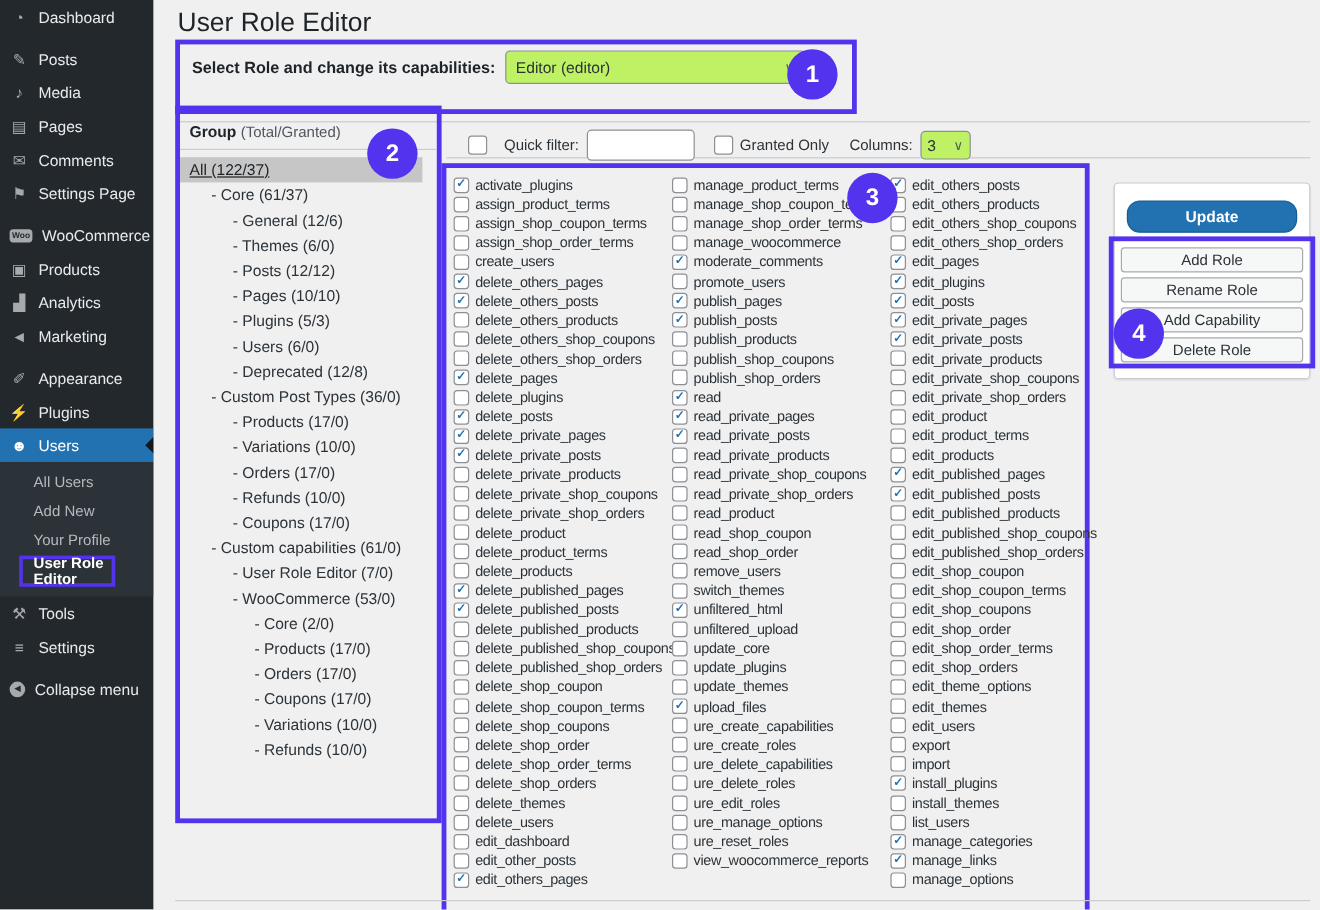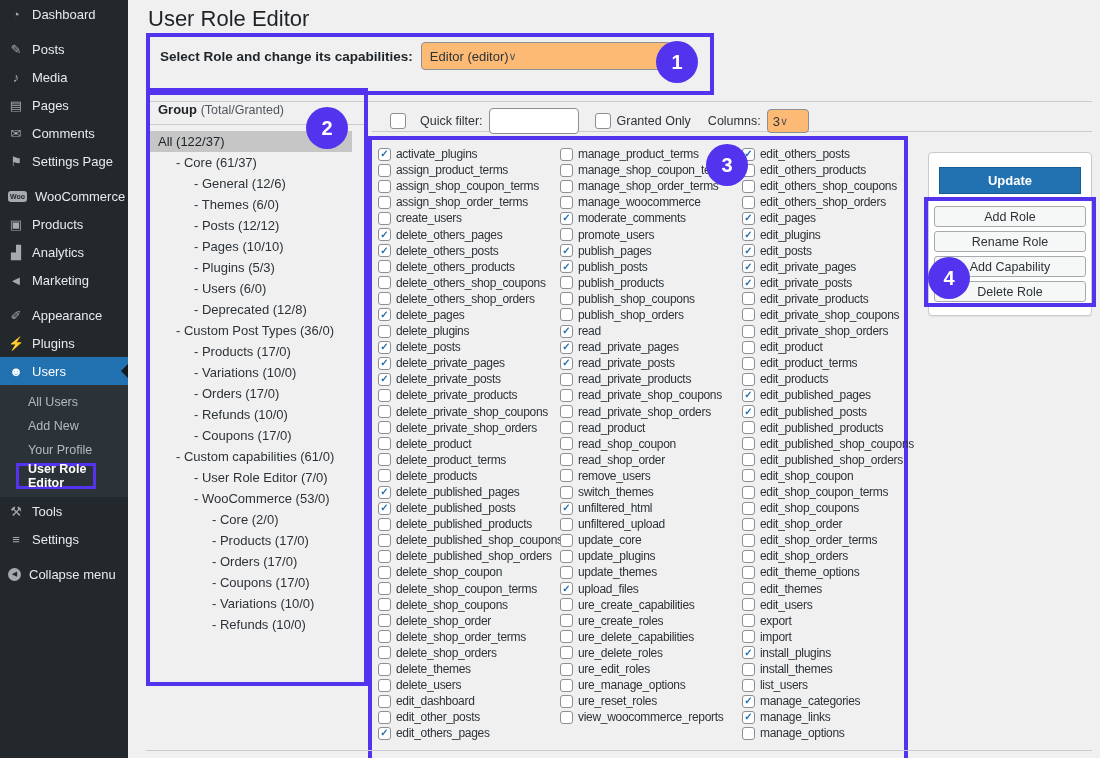--- a/index.html
+++ b/index.html
@@ -31,21 +31,21 @@
   .hr3 { left:18px; top:750px; width:946px; }
 
   .anno { border:4px solid #5333ed; }
   .badge { position:absolute; width:42px; height:42px; border-radius:50%; background:#5333ed; color:#fff;
      font-size:20px; font-weight:bold; display:flex; align-items:center; justify-content:center; z-index:5; }
 
   
   .role-box { position:absolute; left:18px; top:33px; width:568px; height:62px; padding:5px 10px; background:#f0f0f1; }
   .role-row { display:flex; align-items:center; gap:8px; }
   .role-label { font-size:13.5px; font-weight:bold; color:#1d2327; white-space:nowrap; }
-  .select { display:flex; align-items:center; background:#fdba74; border:1px solid #8c8f94;
+  .select { display:flex; align-items:center; justify-content:space-between; background:#bef264; border:1px solid #8c8f94;
      border-radius:4px; height:28px; padding:0 8px; font-size:13px; color:#2c3338; cursor:pointer; }
   .role-select { width:250px; }
   .chev { color:#50575e; font-size:11px; }
   .cb { width:16px; height:16px; background:#fff; border:1px solid #8c8f94; border-radius:3px; display:inline-flex;
      align-items:center; justify-content:center; flex:none; cursor:pointer; }
   .cb.checked::after { content:"✓"; color:#2271b1; font-weight:bold; font-size:12px; line-height:1; }
   .cb.small { width:13px; height:13px; border-radius:3px; }
   .cb.small.checked::after { font-size:10px; }
   .cbl-row { display:flex; align-items:center; gap:6px; margin-top:9px; font-size:12.5px; color:#2c3338; }
   .cbl-row .lbl2 { margin-left:10px; }
@@ -59,33 +59,33 @@
   .filter-bar .col-label { margin-left:17px; }
   .col-select { margin-left:6px; width:42px; height:24px; padding:0 5px; }
 
   
   .group-panel { position:absolute; left:18px; top:88px; width:222px; height:598px; padding:8px 0 0; }
   .group-head { padding:2px 8px 7px; font-size:13px; color:#1d2327; border-bottom:1px solid #c9cbce; }
   .group-head b { font-weight:bold; }
   .group-head .sub { font-weight:normal; color:#50575e; font-size:12.5px; }
   .tree { padding-top:6px; font-size:13px; color:#2c3338; }
   .tree-row { height:21px; display:flex; align-items:center; cursor:pointer; white-space:nowrap; }
-  .ind0 { padding-left:8px; } .ind1 { padding-left:26px; } .ind2 { padding-left:44px; } .ind3 { padding-left:62px; }
+  .ind0 { padding-left:8px;text-decoration:underline; } .ind1 { padding-left:26px; } .ind2 { padding-left:44px; } .ind3 { padding-left:62px; }
   .tree-row.selected { background:#c6c6c6; margin-right:12px; color:#1d2327; }
 
   
   .caps-box { position:absolute; left:240px; top:136px; width:540px; height:704px; padding:6px 0 0 6px; display:flex; }
   .cap-col { width:182px; flex:none; }
   .cap-row { display:flex; align-items:center; gap:5px; height:16.1px; }
   .cap-label { font-size:12px; letter-spacing:-0.3px; color:#2c3338; white-space:nowrap; }
 
   
   .side-panel { position:absolute; left:800px; top:152px; width:164px; height:164px; background:#fff; border:1px solid #c9cbce; border-radius:4px; box-shadow:0 1px 1px rgba(0,0,0,.06); }
   .update-btn { position:absolute; left:10px; top:14px; width:142px; height:27px; background:#2271b1; border:1px solid #135e96;
-     border-radius:0; color:#fff; font-size:13px; font-weight:bold; display:flex; align-items:center; justify-content:center; cursor:pointer; }
+     border-radius:11px; color:#fff; font-size:13px; font-weight:bold; display:flex; align-items:center; justify-content:center; cursor:pointer; }
   .box4 { position:absolute; left:796px; top:197px; width:172px; height:110px; padding:5px 6px; z-index:4; background:transparent; }
   .sec-btn { width:100%; height:21px; margin-bottom:4px; background:#f6f7f7; border:1px solid #a7aaad; border-radius:3px;
      font-size:12.5px; color:#2c3338; display:flex; align-items:center; justify-content:center; cursor:pointer; }
   .b1 { left:528px; top:41px; } .b2 { left:178px; top:107px; } .b3 { left:578px; top:144px; } .b4 { left:800px; top:257px; }
 </style>
 </head>
 <body>
 
 <div class="app">
 

